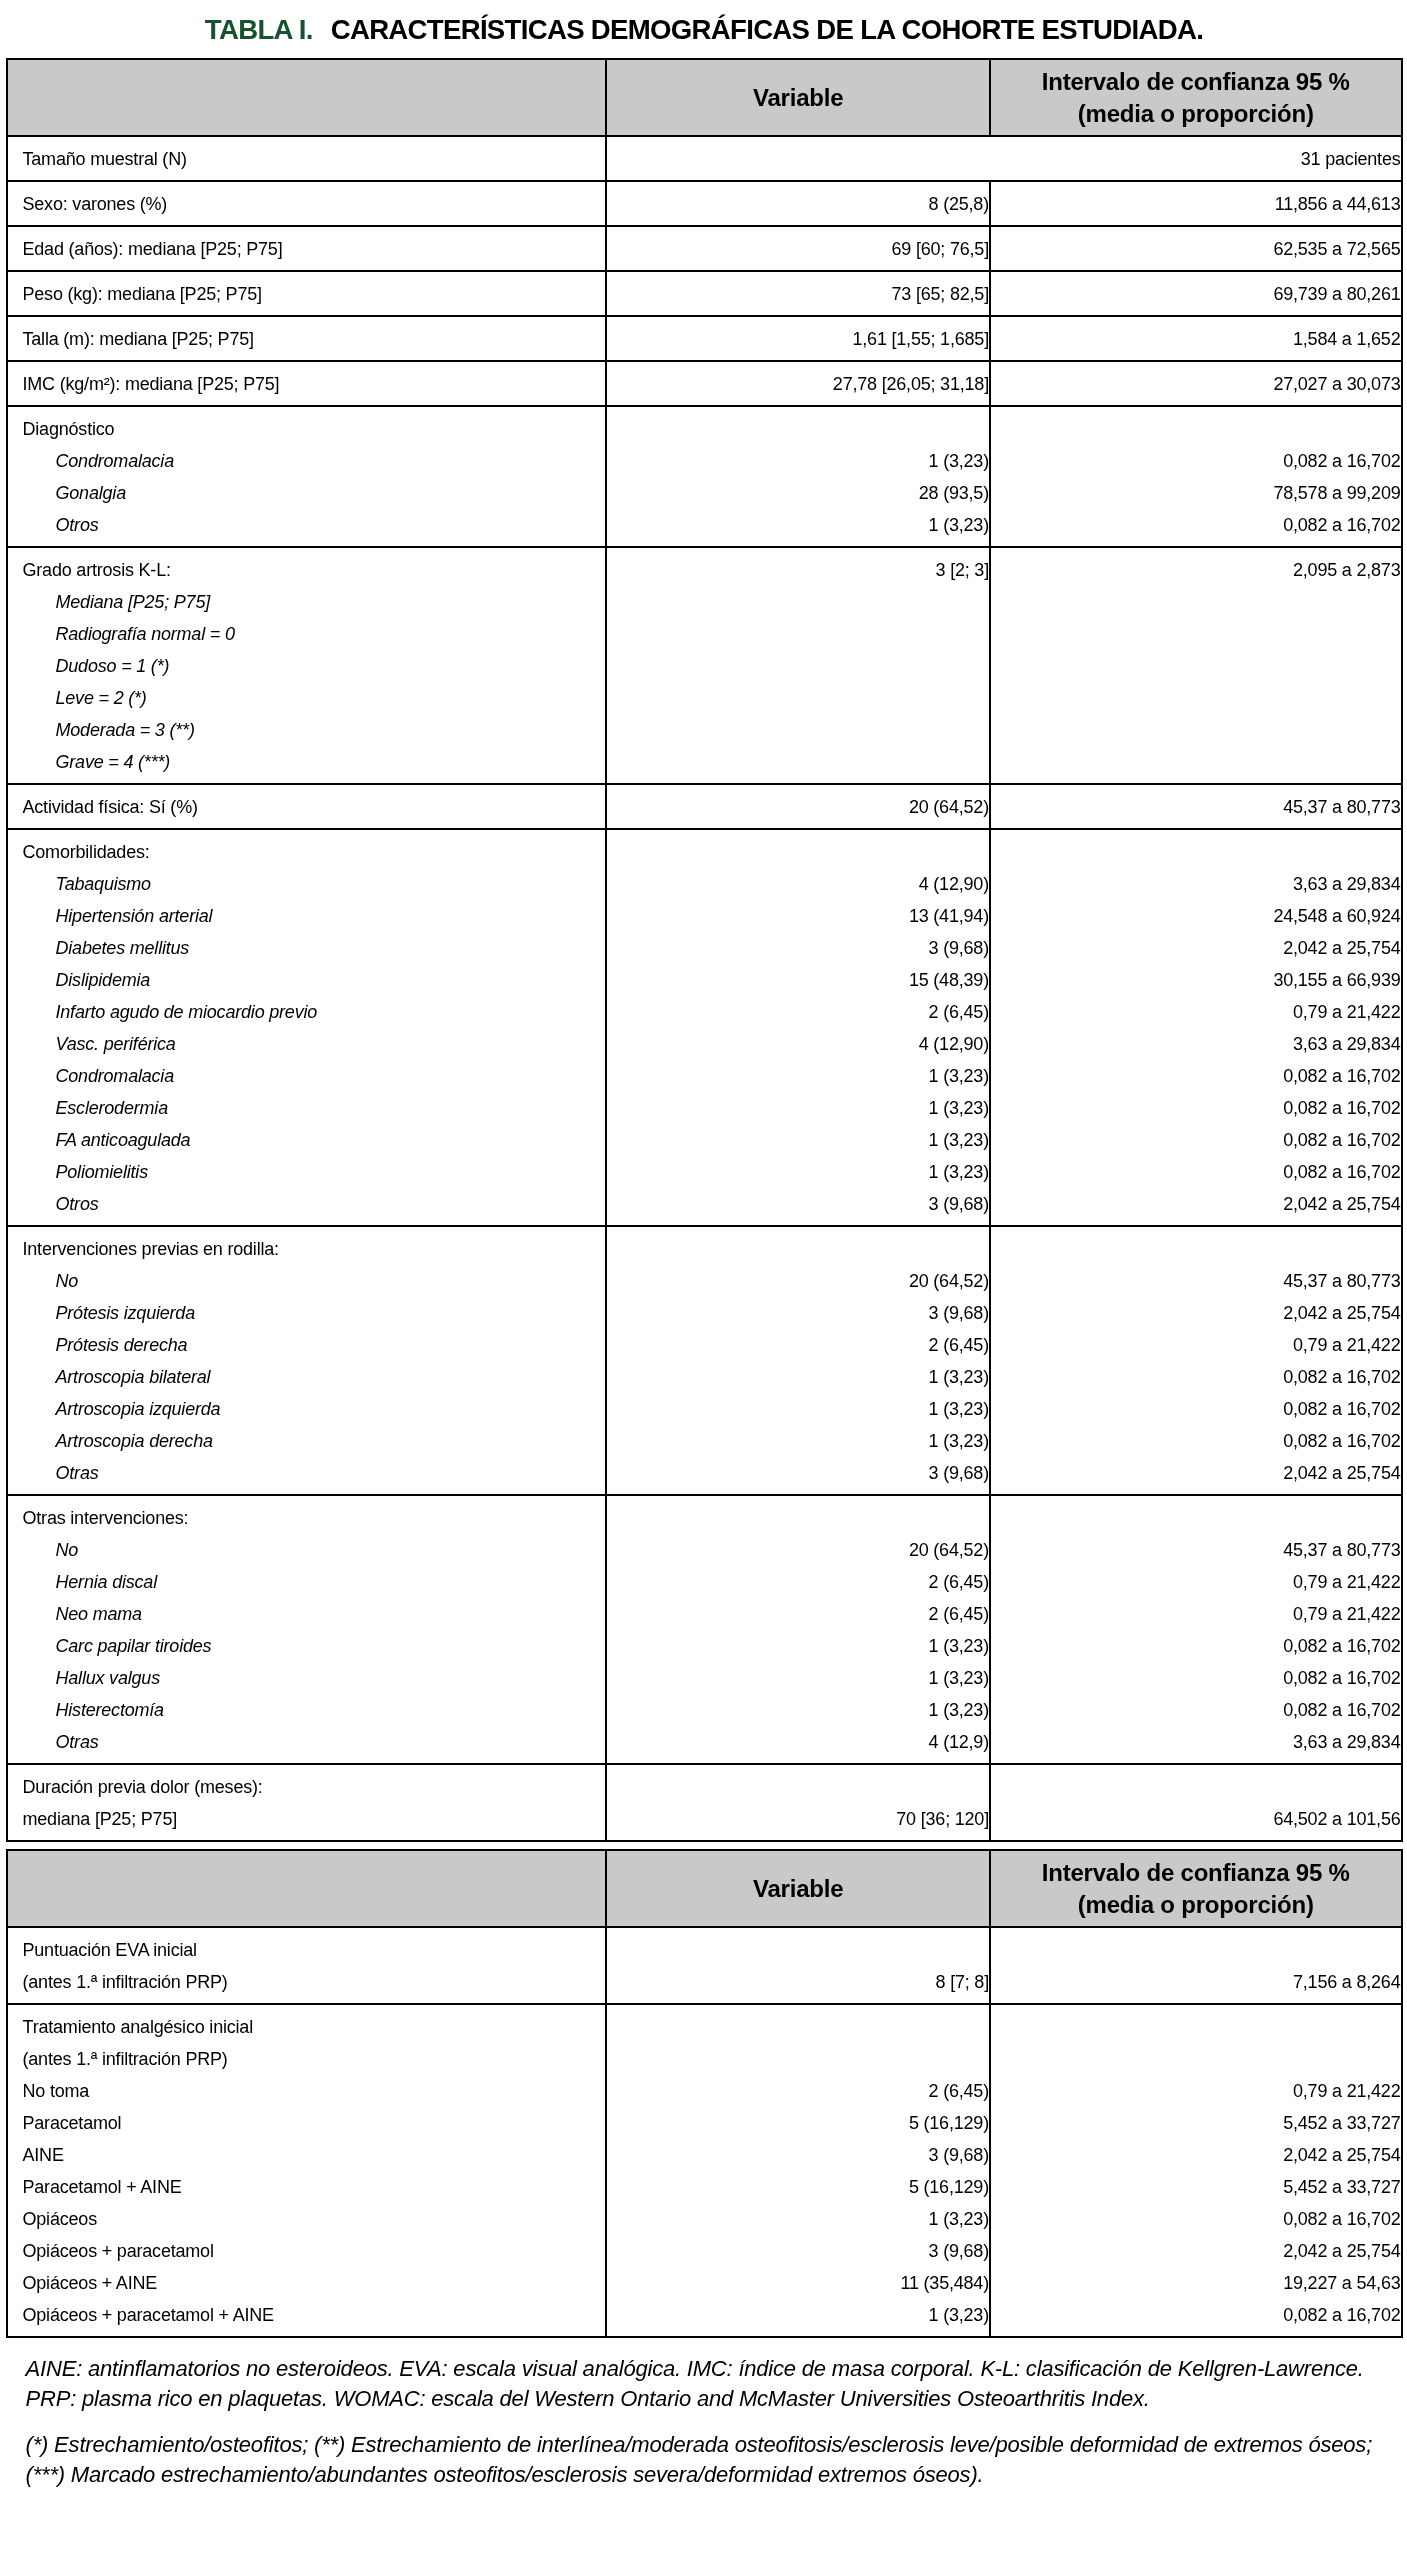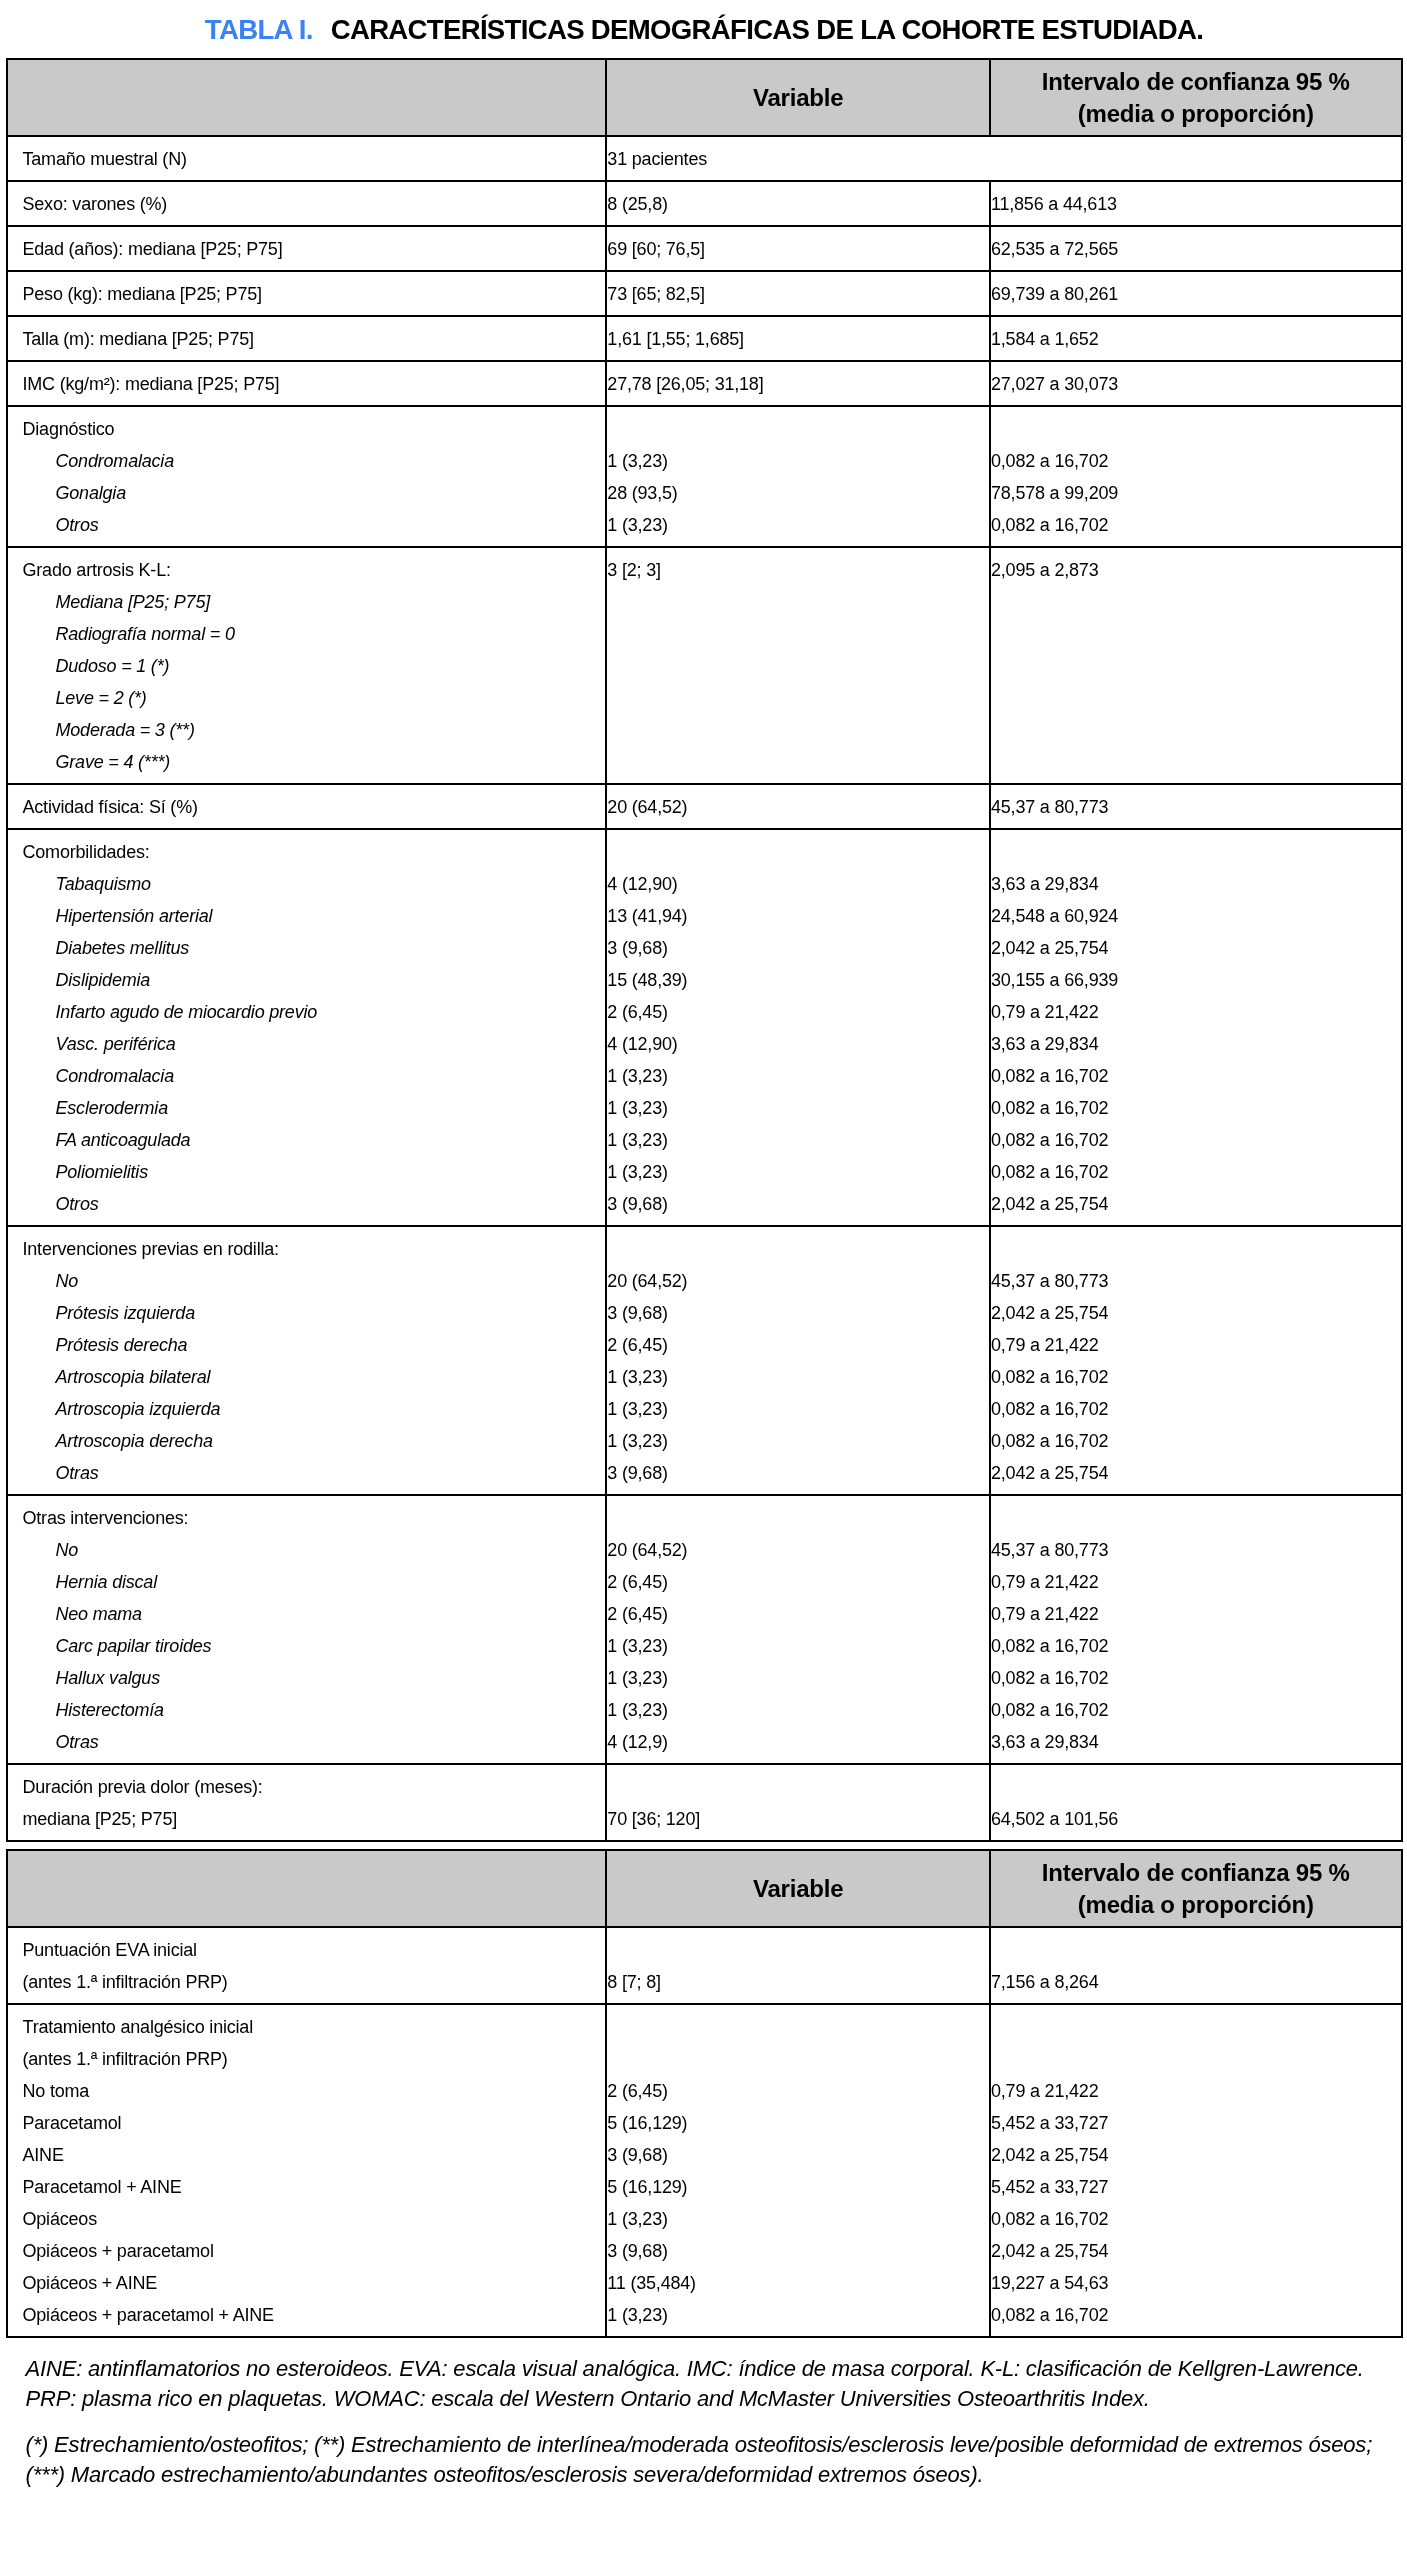--- a/index.html
+++ b/index.html
@@ -15,21 +15,21 @@
     padding: 6.9px 5.5px 13.8px 5.5px;
   }
   .title-row {
     text-align: center;
     font-size: 27.6px;
     font-weight: bold;
     letter-spacing: -0.7px;
     margin: 6.9px 0 12.4px 0;
     white-space: nowrap;
   }
-  .title-gray { color: #3b82f6; margin-right: 18px; }
+  .title-gray { color: #14532d; margin-right: 18px; }
 
   table.tbl {
     width: 100%;
     border-collapse: collapse;
     table-layout: fixed;
     border: 2.8px solid #000;
     letter-spacing: -0.2px;
   }
   table.tbl + table.tbl { margin-top: 6.9px; }
   col.c1 { width: 43%; }
@@ -57,21 +57,21 @@
     padding: 5.5px 0;
     font-size: 18px;
   }
   .cell-line {
     line-height: 32px;
     min-height: 32px;
     white-space: nowrap;
   }
   td.lab .cell-line { padding-left: 15px; }
   td.lab .cell-line.ind { padding-left: 48px; font-style: italic; }
-  td.val, td.ci, td.merged { text-align: left; }
+  td.val, td.ci, td.merged { text-align: right; }
 
   .footnotes {
     margin: 12.4px 4.1px 0 4.1px;
     font-style: italic;
     font-size: 22px;
     line-height: 30px;
     letter-spacing: -0.2px;
   }
   .footnotes p { margin: 16px; }
 </style>

